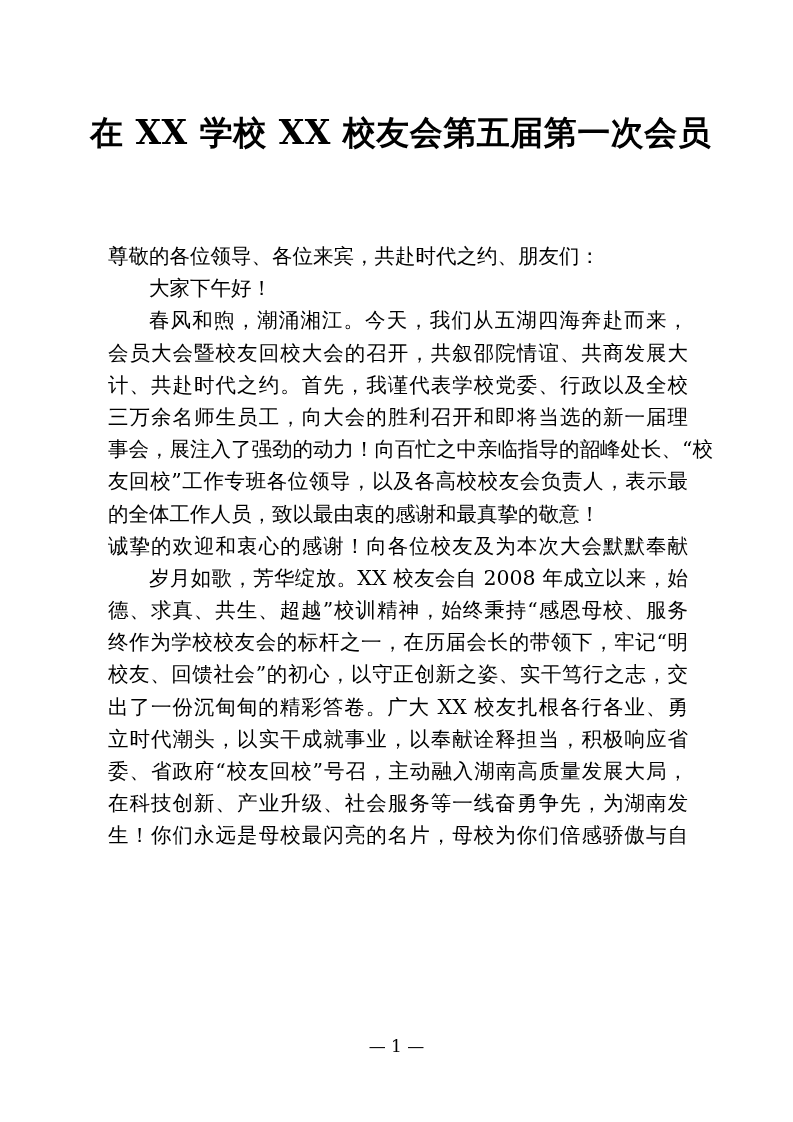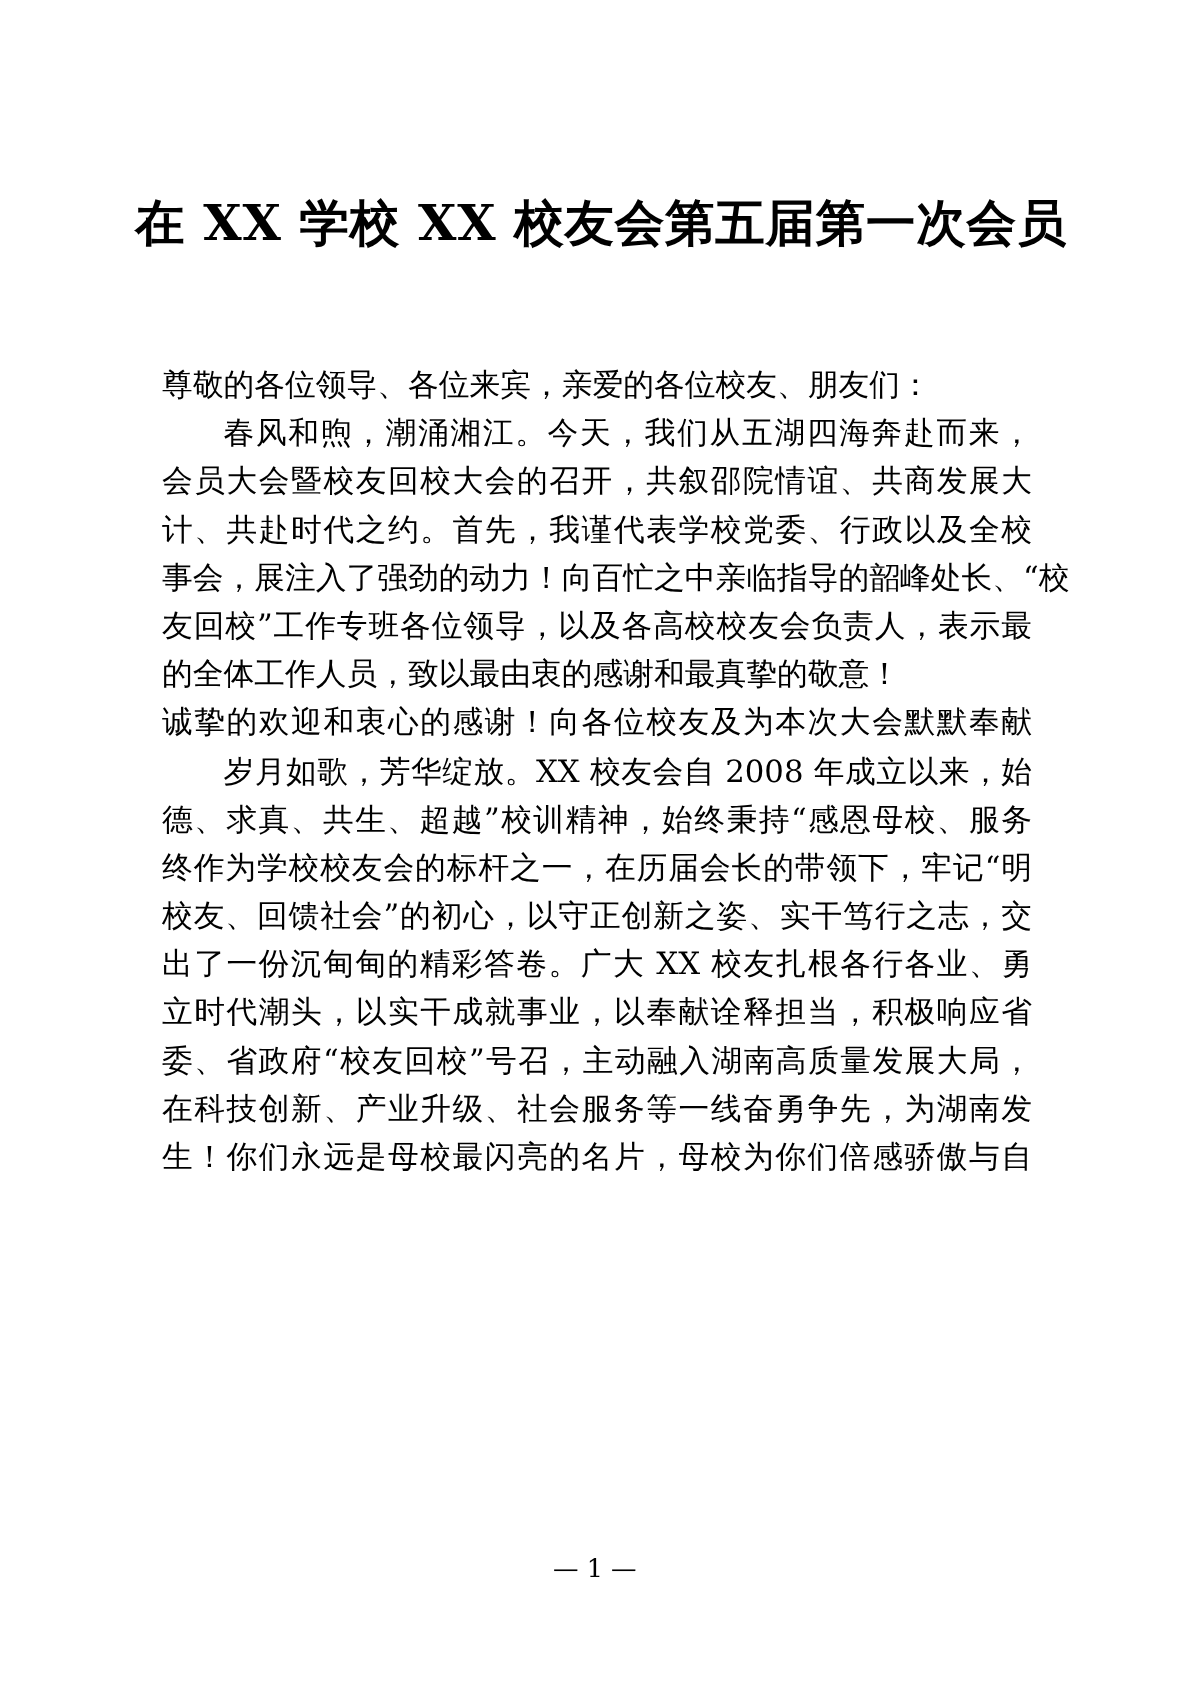--- a/index.html
+++ b/index.html
@@ -1,19 +1,19 @@
 <!DOCTYPE html>
 <html><head>
 <meta charset="utf-8">
 <style>
   html, body { margin: 0; padding: 0; background: #ffffff; }
   body { width: 793px; height: 1122px; position: relative; overflow: hidden; color: #000; }
   .page { position: absolute; left: 0; top: 0; width: 793px; height: 1122px; background: #fff; }
   .title {
-    position: absolute; left: 90px; width: 613px; top: 126px;
+    position: absolute; left: 90px; width: 613px; top: 110px;
     text-align: center; font-family: "DejaVu Serif", serif; font-weight: bold;
     font-size: 33px; line-height: 46px; letter-spacing: 0.5px;
   }
   .title div { white-space: nowrap; }
   .body {
     position: absolute; left: 108px; top: 240px; width: 580px;
     font-family: "DejaVu Serif", serif; font-size: 20.5px; line-height: 32.2px;
   }
   .line { white-space: nowrap; height: 32.2px; text-align: justify; text-align-last: justify; }
   .line.last { text-align-last: left; }
@@ -25,24 +25,26 @@
 </style>
 </head>
 <body>
 
 <div class="page">
   <div class="title">
     <div>在 XX 学校 XX 校友会第五届第一次会员</div>
   </div>
 
   <div class="body" id="body">
-      <div class="line last">尊敬的各位领导、各位来宾，亲爱的各位校友、朋友们：</div>
+      <div class="line last">尊敬的各位领导、各位来宾，共赴时代之约、朋友们：</div>
+      <div class="line indent last">大家下午好！</div>
       <div class="line indent">春风和煦，潮涌湘江。今天，我们从五湖四海奔赴而来，</div>
       <div class="line">会员大会暨校友回校大会的召开，共叙邵院情谊、共商发展大</div>
       <div class="line">计、共赴时代之约。首先，我谨代表学校党委、行政以及全校</div>
+      <div class="line">三万余名师生员工，向大会的胜利召开和即将当选的新一届理</div>
       <div class="line">事会，展注入了强劲的动力！向百忙之中亲临指导的韶峰处长、“校</div>
       <div class="line">友回校”工作专班各位领导，以及各高校校友会负责人，表示最</div>
       <div class="line last">的全体工作人员，致以最由衷的感谢和最真挚的敬意！</div>
       <div class="line">诚挚的欢迎和衷心的感谢！向各位校友及为本次大会默默奉献</div>
       <div class="line indent">岁月如歌，芳华绽放。XX 校友会自 2008 年成立以来，始</div>
       <div class="line">德、求真、共生、超越”校训精神，始终秉持“感恩母校、服务</div>
       <div class="line">终作为学校校友会的标杆之一，在历届会长的带领下，牢记“明</div>
       <div class="line">校友、回馈社会”的初心，以守正创新之姿、实干笃行之志，交</div>
       <div class="line">出了一份沉甸甸的精彩答卷。广大 XX 校友扎根各行各业、勇</div>
       <div class="line">立时代潮头，以实干成就事业，以奉献诠释担当，积极响应省</div>

